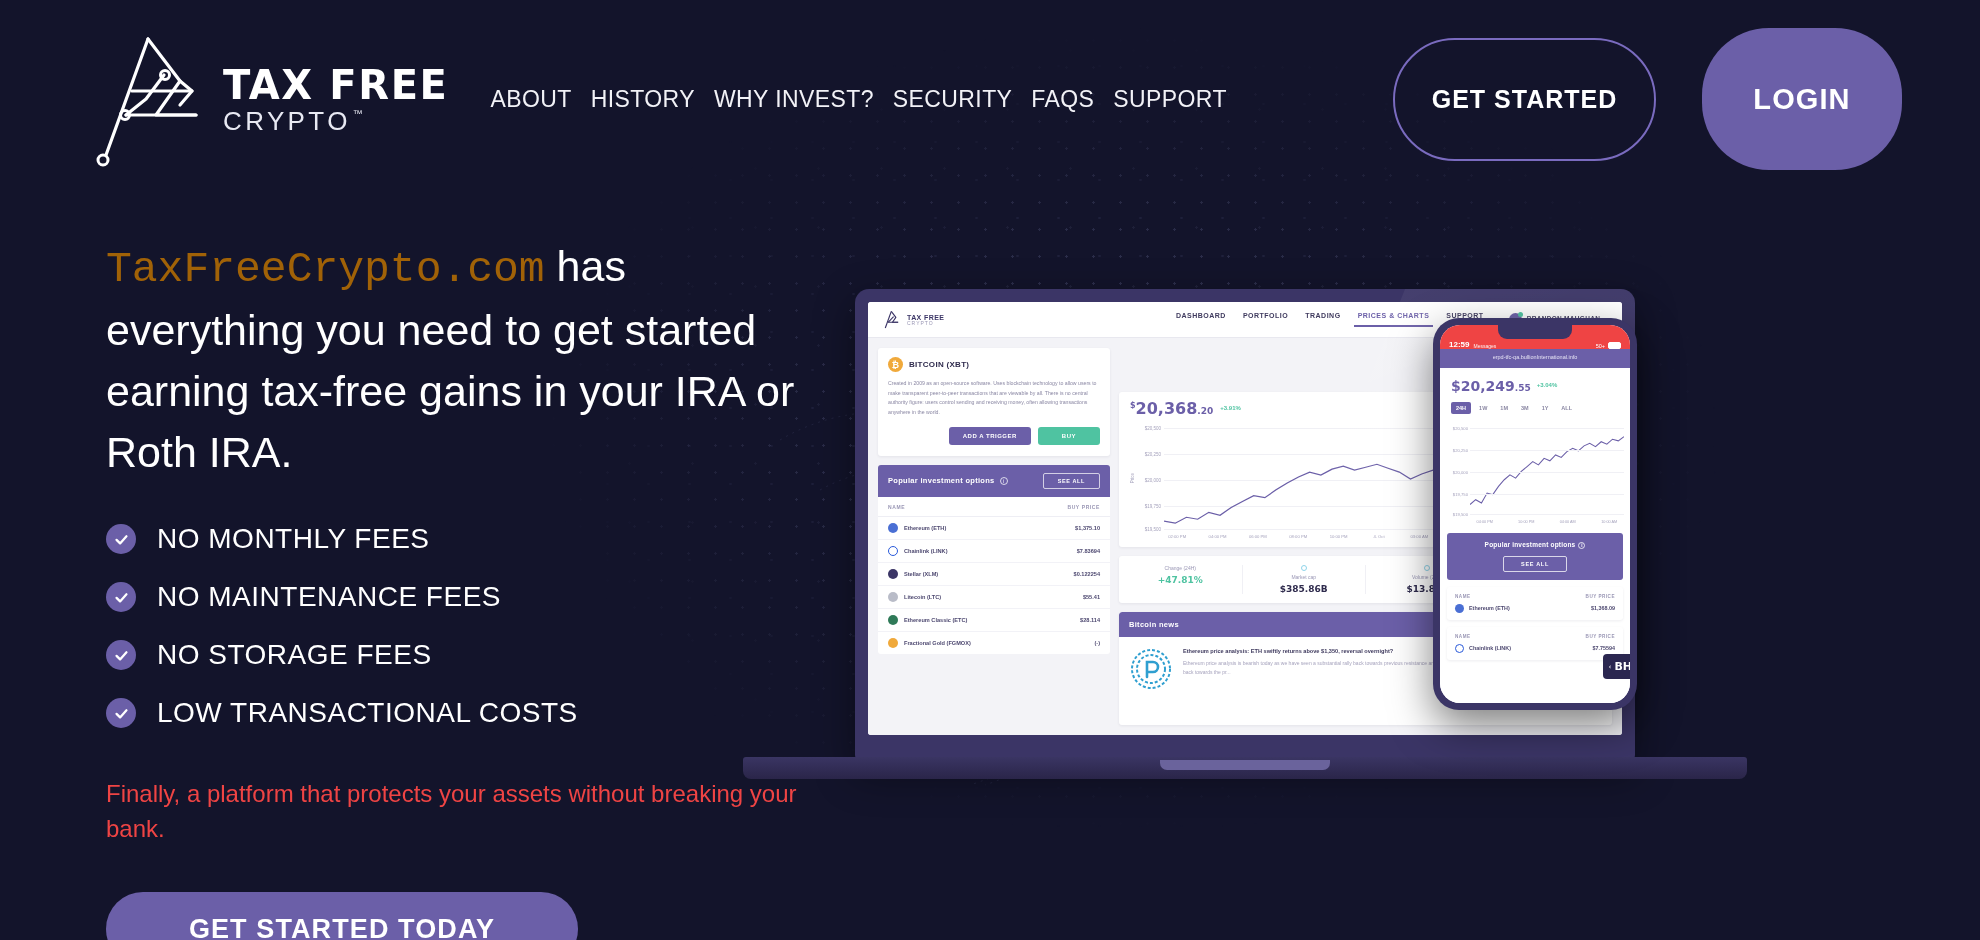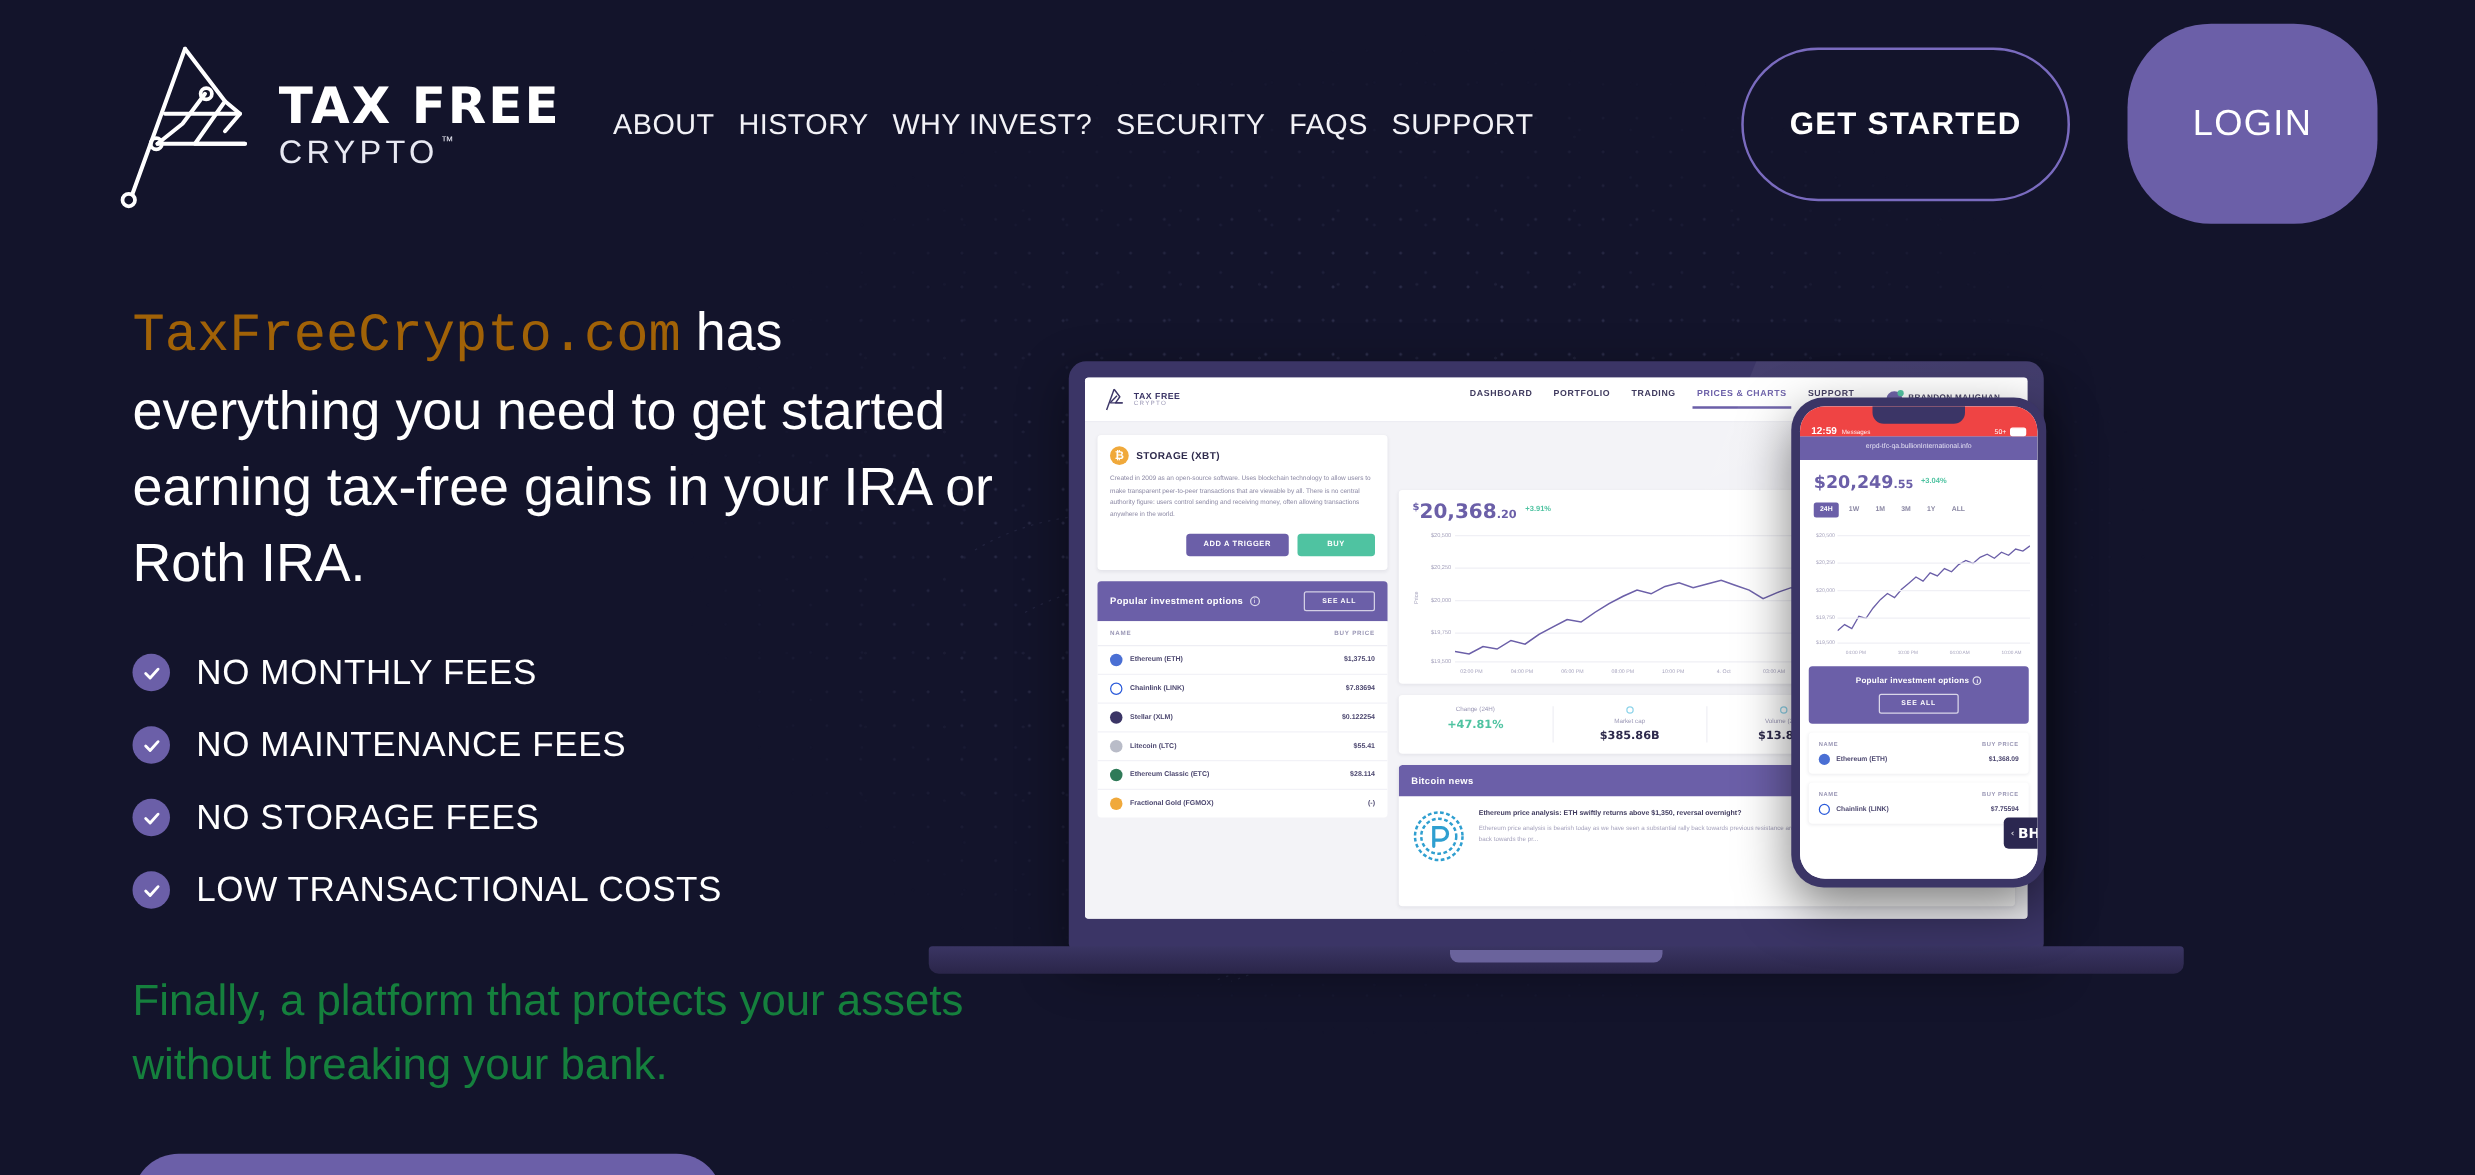--- a/index.html
+++ b/index.html
@@ -56,40 +56,40 @@
   }
 
   .header-actions { margin-left:auto; display:flex; align-items:center; gap:46px; margin-right:78px; }
   .btn-get-started {
     width:263px; height:123px; border:2.5px solid #7a6bbf; border-radius:74px;
     display:flex; align-items:center; justify-content:center; text-align:center;
     font-size:25px; font-weight:700; letter-spacing:1px; line-height:1.15;
     color:#fff; cursor:pointer; background:transparent;
   }
   .btn-login {
-    width:200px; height:160px; background:#6b5fa8; border-radius:67px;
+    width:200px; height:142px; background:#6b5fa8; border-radius:67px;
     display:flex; align-items:center; justify-content:center;
-    font-size:29px; font-weight:400; letter-spacing:1.1px; color:#fff; cursor:pointer;
+    font-size:29px; font-weight:700; letter-spacing:1.1px; color:#fff; cursor:pointer;
   }
 
   
   .hero-copy { position:absolute; left:106px; top:236px; width:700px; z-index:5; }
   .headline { font-size:43px; font-weight:400; line-height:1.42; color:#fff; }
   .headline .brand { color:#a16207;font-family:Liberation Mono, monospace; }
 
   .feature-list { margin-top:40px; display:flex; flex-direction:column; gap:26px; }
   .feature-row { display:flex; align-items:center; gap:21px; }
   .check-badge {
     width:30px; height:30px; border-radius:50%; background:#6b5fa8; flex:none;
     display:flex; align-items:center; justify-content:center;
   }
   .check-badge svg { width:17px; height:17px; }
   .feature-label { font-size:28px; font-weight:400; letter-spacing:.5px; color:#fff; }
 
-  .subcopy { margin-top:48px; font-size:35px; font-weight:400; line-height:1.44; color:#15803d; }
+  .subcopy { margin-top:48px; font-size:24px; font-weight:400; line-height:1.44; color:#ef4444; }
 
   .btn-cta {
     margin-top:46px; width:472px; height:74px; background:#6b5fa8; border-radius:37px;
     display:flex; align-items:center; justify-content:center;
     font-size:27px; font-weight:700; letter-spacing:1.1px; color:#fff; cursor:pointer;
   }
 
   
   .devices { position:absolute; left:835px; top:280px; width:1060px; height:560px; z-index:4; }
 
@@ -444,21 +444,21 @@
             </div>
           </div>
         </div>
 
         <div class="app-body">
           <div class="app-col-left">
 
             <div class="card">
               <div class="coin-head">
                 <span class="coin-icon">₿</span>
-                <span class="coin-name">STORAGE (XBT)</span>
+                <span class="coin-name">BITCOIN (XBT)</span>
               </div>
               <div class="coin-desc">Created in 2009 as an open-source software. Uses blockchain technology to allow users to make transparent peer-to-peer transactions that are viewable by all. There is no central authority figure: users control sending and receiving money, often allowing transactions anywhere in the world.</div>
               <div class="coin-actions">
                 <span class="btn-trigger">ADD A TRIGGER</span>
                 <span class="btn-buy">BUY</span>
               </div>
             </div>
 
             <div>
               <div class="pio-head">

